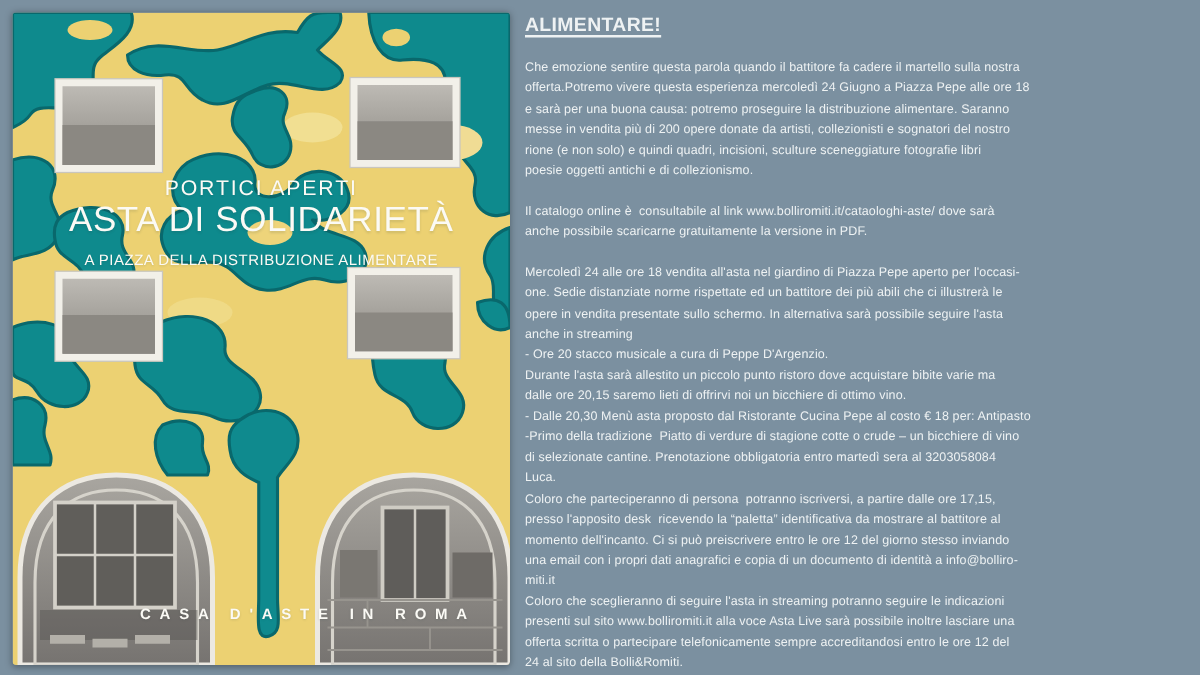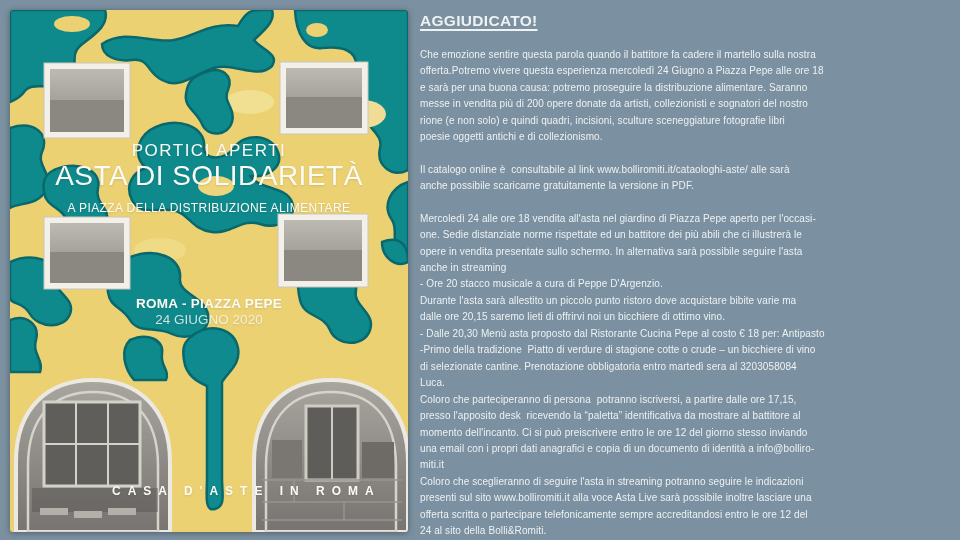--- a/index.html
+++ b/index.html
@@ -120,34 +120,32 @@
       <g transform="translate(268,204)">
         <rect width="90" height="73" fill="#f2f0e9" stroke="#c9c6be" stroke-width="1"></rect>
         <rect x="6" y="6" width="78" height="61" fill="url(#winGrad)"></rect>
         <rect x="6" y="36" width="78" height="31" fill="#8b8882"></rect>
       </g>
     </svg>
 
     <div class="ptext p-title">ASTA DI SOLIDARIETÀ</div>
     <div class="ptext p-event">PORTICI APERTI</div>
     <div class="ptext p-subtitle">A PIAZZA DELLA DISTRIBUZIONE ALIMENTARE</div>
-    <div class="ptext p-location">ROMA - PIAZZA PEPE</div>
-    <div class="ptext p-date">24 GIUGNO 2020</div>
     <div class="ptext p-brandtag">CASA D'ASTE IN ROMA</div>
   </div>
 
   <div class="announcement">
-    <h1>AGGIUDICATO!</h1>
+    <h1>ALIMENTARE!</h1>
     <p class="para">Che emozione sentire questa parola quando il battitore fa cadere il martello sulla nostra
 offerta.Potremo vivere questa esperienza mercoledì 24 Giugno a Piazza Pepe alle ore 18
 e sarà per una buona causa: potremo proseguire la distribuzione alimentare. Saranno
 messe in vendita più di 200 opere donate da artisti, collezionisti e sognatori del nostro
 rione (e non solo) e quindi quadri, incisioni, sculture sceneggiature fotografie libri
 poesie oggetti antichi e di collezionismo.</p>
-    <p class="para">Il catalogo online è  consultabile al link www.bolliromiti.it/cataologhi-aste/ alle sarà
+    <p class="para">Il catalogo online è  consultabile al link www.bolliromiti.it/cataologhi-aste/ dove sarà
 anche possibile scaricarne gratuitamente la versione in PDF.</p>
     <p class="para">Mercoledì 24 alle ore 18 vendita all'asta nel giardino di Piazza Pepe aperto per l'occasi-
 one. Sedie distanziate norme rispettate ed un battitore dei più abili che ci illustrerà le
 opere in vendita presentate sullo schermo. In alternativa sarà possibile seguire l'asta
 anche in streaming
 - Ore 20 stacco musicale a cura di Peppe D'Argenzio.
 Durante l'asta sarà allestito un piccolo punto ristoro dove acquistare bibite varie ma
 dalle ore 20,15 saremo lieti di offrirvi noi un bicchiere di ottimo vino.
 - Dalle 20,30 Menù asta proposto dal Ristorante Cucina Pepe al costo € 18 per: Antipasto
 -Primo della tradizione  Piatto di verdure di stagione cotte o crude – un bicchiere di vino

